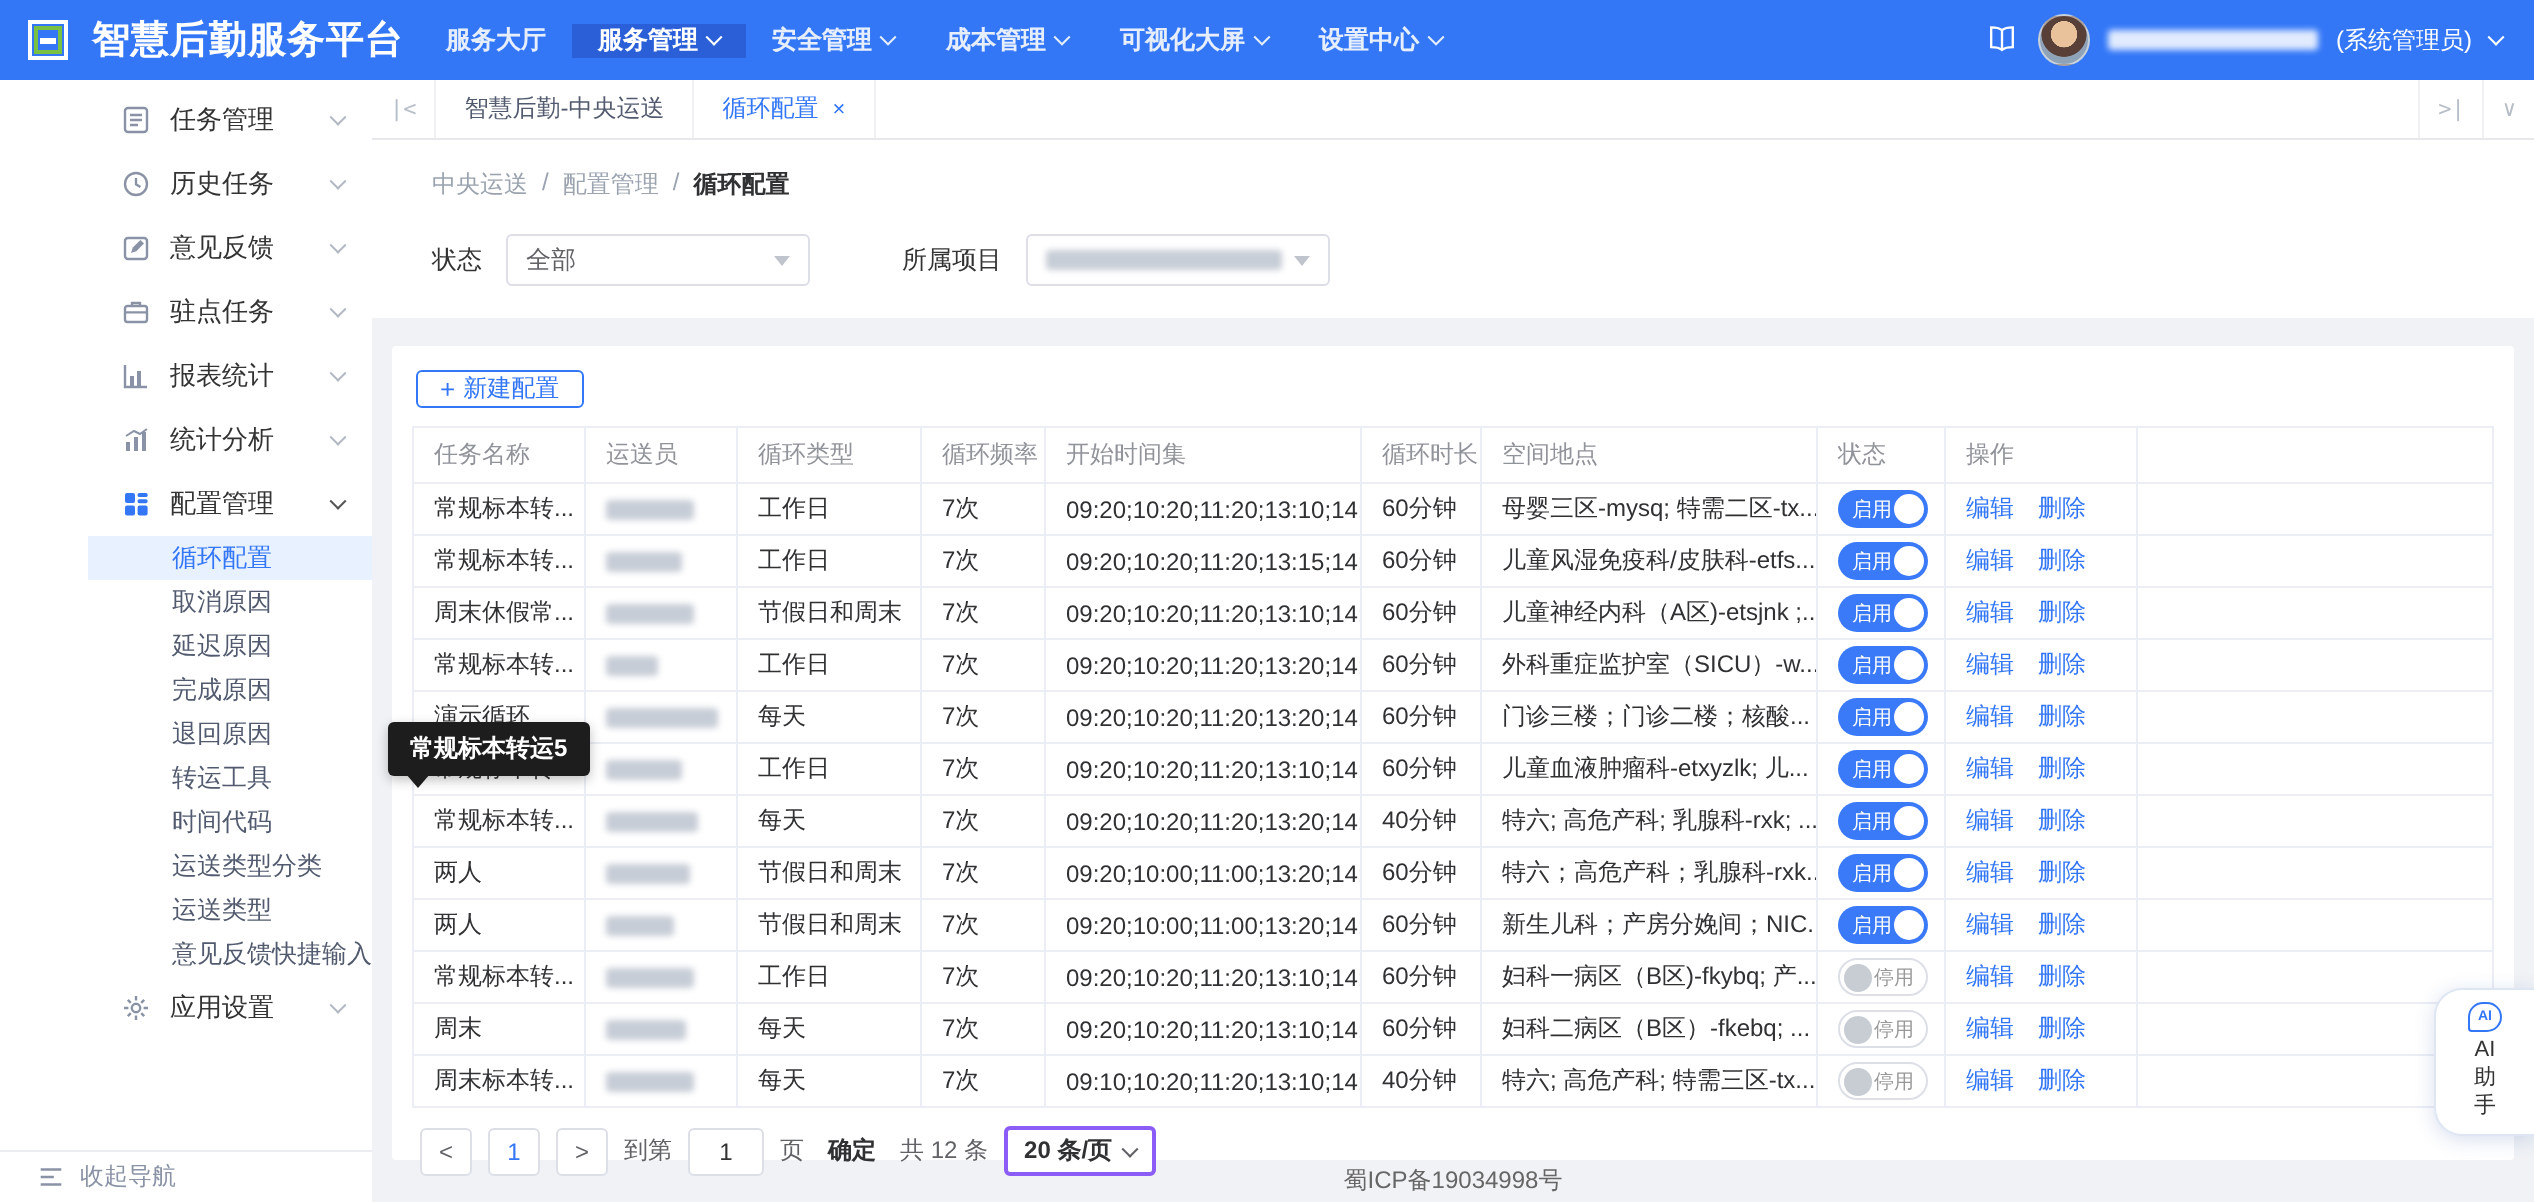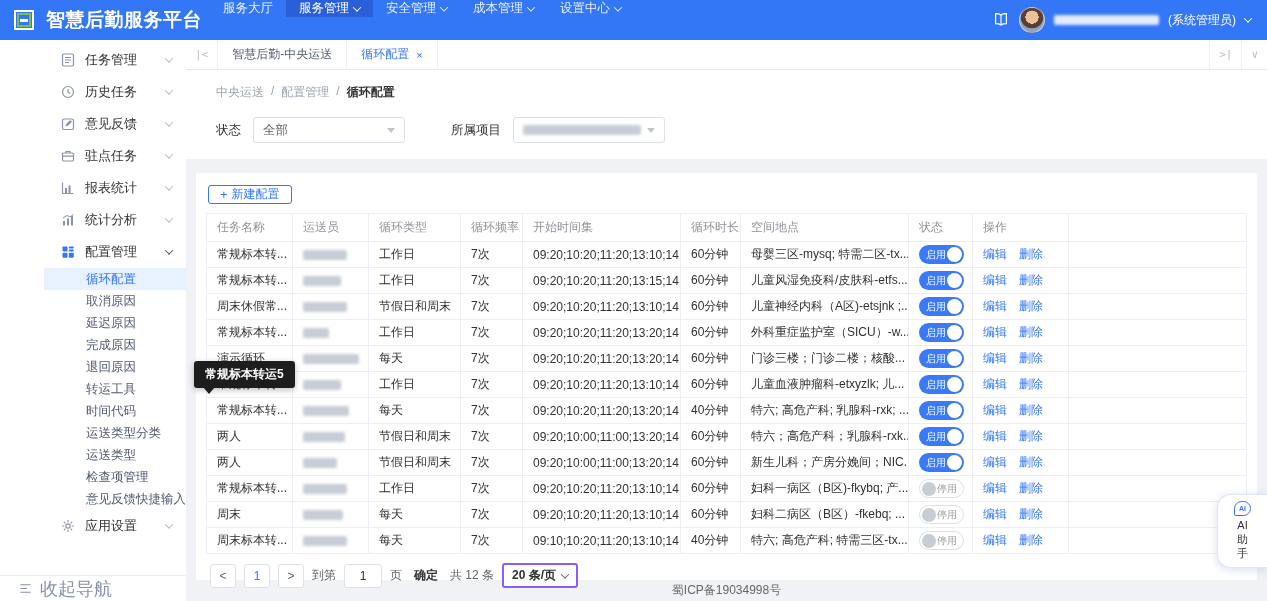--- a/index.html
+++ b/index.html
@@ -6,21 +6,21 @@
   html,body { width:1267px; height:601px; overflow:hidden; }
   body { font-family:"Liberation Sans","DejaVu Sans",sans-serif; font-size:12px; color:#333; background:#f0f2f5; }
   .app { width:1267px; height:601px; display:flex; flex-direction:column; position:relative; background:#f0f2f5; }
 
   
   .navbar { flex:0 0 40px; background:#3377f7; display:flex; align-items:center; color:#fff; }
   .logo { width:20px; height:20px; margin-left:14px; border:2px solid #fff; position:relative; flex:0 0 20px; }
   .logo::before { content:""; position:absolute; inset:1px; border:2px solid #7ac143; }
   .logo::after { content:""; position:absolute; left:4px; right:4px; top:7px; height:3px; background:#fff; }
   .navbar-title { font-size:19px; font-weight:bold; letter-spacing:.5px; margin:0 8px 0 12px; white-space:nowrap; }
-  .nav-menu { display:flex; height:40px; align-items:flex-start; }
+  .nav-menu { display:flex; height:40px; align-items:center;font-weight:bold; }
   .nav-item { display:flex; align-items:center; gap:5px; padding:0 13px; font-size:12.5px; color:rgba(255,255,255,.88); cursor:pointer; white-space:nowrap; }
   .nav-item.active { background:#2a5fd8; color:#fff; }
   .caret { width:6px; height:6px; border-right:1.4px solid currentColor; border-bottom:1.4px solid currentColor; transform:rotate(45deg) translate(-1px,-1px); display:inline-block; }
   .navbar-right { margin-left:auto; display:flex; align-items:center; gap:9px; margin-right:16px; }
   .book-icon svg { width:18px; height:18px; display:block; }
   .avatar { width:26px; height:26px; border-radius:50%; background:radial-gradient(circle at 50% 38%, #e9c29b 0 34%, #584038 35% 58%, #8fa3b8 60%); border:1px solid rgba(255,255,255,.5); }
   .redact { display:inline-block; height:10px; border-radius:2px; background:#c7cdd6; filter:blur(1.6px); vertical-align:middle; }
   .redact.on-blue { background:rgba(255,255,255,.85); }
   .user-suffix { font-size:12px; white-space:nowrap; }
 
@@ -30,21 +30,21 @@
   
   .sidebar { flex:0 0 160px; background:#fff; display:flex; flex-direction:column; }
   .sidebar-menu { flex:1; padding-top:4px; overflow:hidden;padding-left:44px; }
   .side-item { height:32px; display:flex; align-items:center; gap:9px; padding:0 14px 0 16px; font-size:13px; color:#333; cursor:pointer; }
   .side-item .icon { width:16px; height:16px; flex:0 0 16px; }
   .side-item .icon svg { width:16px; height:16px; display:block; }
   .side-item .caret { margin-left:auto; color:#b4bac4; }
   .side-item.expanded .caret { color:#555; }
   .sub-item { height:22px; line-height:22px; padding-left:42px; font-size:12.5px; color:#515a6e; cursor:pointer; white-space:nowrap; }
   .sub-item.active { background:#e8f1ff; color:#3377f7; }
-  .sidebar-footer { flex:0 0 26px; border-top:1px solid #ebedf0; display:flex; align-items:center; gap:7px; padding-left:18px; color:#8a93a6; font-size:18px; cursor:pointer; }
+  .sidebar-footer { flex:0 0 26px; border-top:1px solid #ebedf0; display:flex; align-items:center; gap:7px; padding-left:18px; color:#8a93a6; font-size:12px; cursor:pointer; }
   .sidebar-footer svg { width:15px; height:15px; }
 
   
   .content { flex:1; display:flex; flex-direction:column; min-width:0; background:#f0f2f5; position:relative; }
   .tabbar { flex:0 0 30px; background:#fff; border-bottom:1px solid #e6e8eb; display:flex; align-items:stretch; font-size:12px; color:#515a6e; }
   .tab-ctrl { display:flex; align-items:center; padding:0 9px; color:#b8bec8; cursor:pointer; font-family:"DejaVu Sans Mono",monospace; font-size:11px; }
   .tab-ctrl.left { border-right:1px solid #eef0f2; }
   .tab-ctrl.rb { border-left:1px solid #eef0f2; }
   .tab { display:flex; align-items:center; gap:7px; padding:0 14px; border-right:1px solid #eef0f2; cursor:pointer; white-space:nowrap; }
   .tab.active { color:#3377f7; }
@@ -104,20 +104,24 @@
         <div class="nav-item active">
           <span>服务管理</span>
           <span class="caret"></span>
         </div>
         <div class="nav-item">
           <span>安全管理</span>
           <span class="caret"></span>
         </div>
         <div class="nav-item">
           <span>成本管理</span>
+          <span class="caret"></span>
+        </div>
+        <div class="nav-item">
+          <span>可视化大屏</span>
           <span class="caret"></span>
         </div>
         <div class="nav-item">
           <span>设置中心</span>
           <span class="caret"></span>
         </div>
       </nav>
     <div class="navbar-right">
       <span class="book-icon">
         <svg viewBox="0 0 20 20">
@@ -214,21 +218,20 @@
           </div>
           <div class="sub-item active">循环配置</div>
           <div class="sub-item">取消原因</div>
           <div class="sub-item">延迟原因</div>
           <div class="sub-item">完成原因</div>
           <div class="sub-item">退回原因</div>
           <div class="sub-item">转运工具</div>
           <div class="sub-item">时间代码</div>
           <div class="sub-item">运送类型分类</div>
           <div class="sub-item">运送类型</div>
-          <div class="sub-item">检查项管理</div>
           <div class="sub-item">意见反馈快捷输入</div>
           <div class="side-item">
             <span class="icon">
               <svg viewBox="0 0 16 16">
                 <circle cx="8" cy="8" r="2.1" fill="none" stroke="#8a93a6" stroke-width="1.2"></circle>
                 <path d="M8 2v2.2M8 11.8V14M2 8h2.2M11.8 8H14M3.9 3.9l1.5 1.5M10.6 10.6l1.5 1.5M12.1 3.9l-1.5 1.5M5.4 10.6l-1.5 1.5" stroke="#8a93a6" stroke-width="1.2"></path>
               </svg>
             </span>
             <span>应用设置</span>
             <span class="caret"></span>

